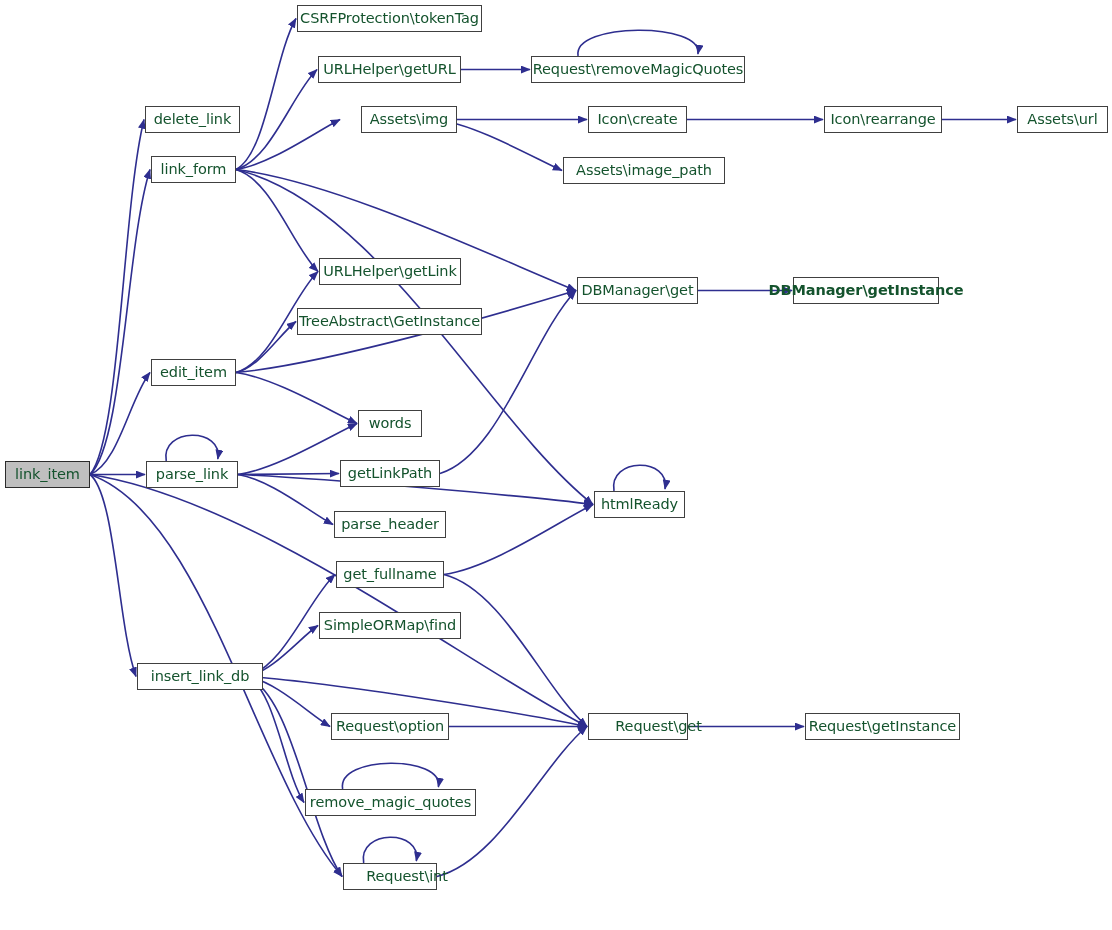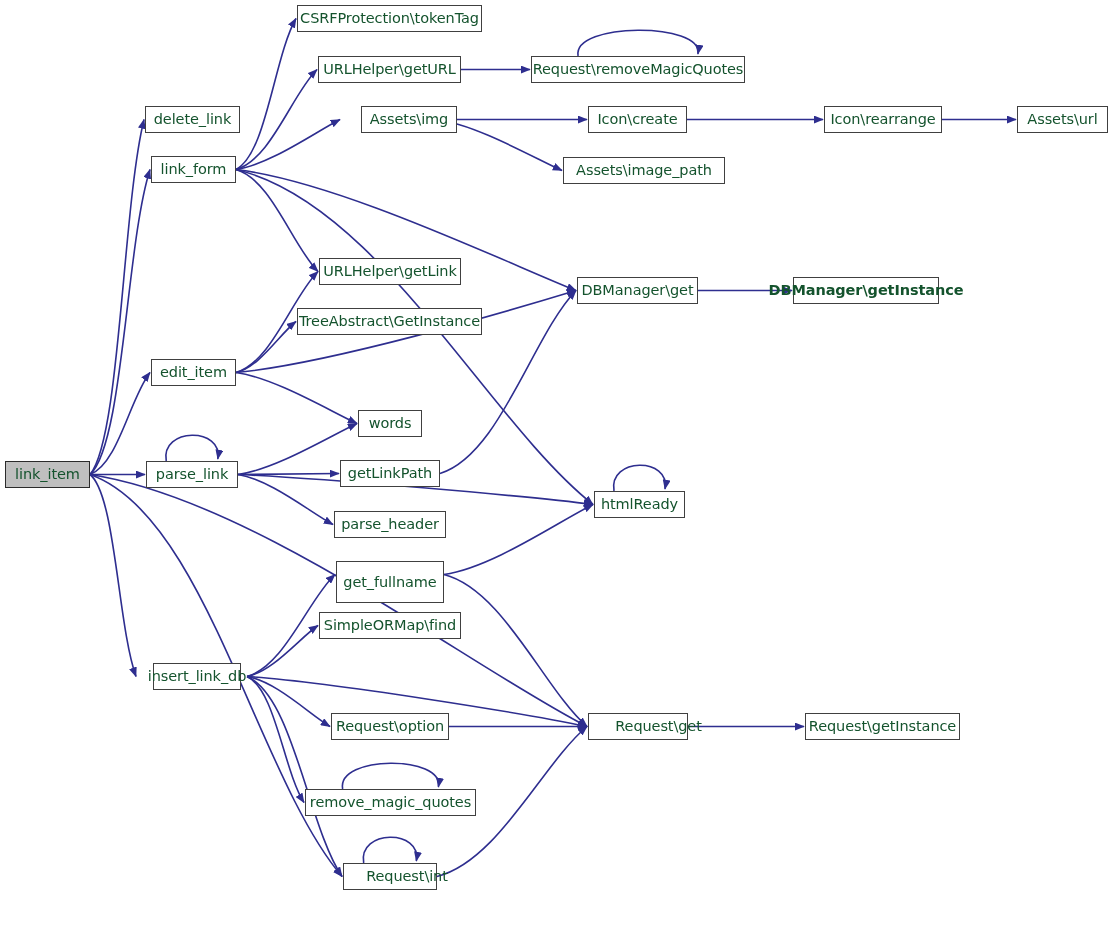--- a/index.html
+++ b/index.html
@@ -158,27 +158,27 @@
       </div>
       <div class="node" style="left: 146px; top: 461px; width: 92px; height: 27px;">
         <span class="node-label">parse_link</span>
       </div>
       <div class="node" style="left: 594px; top: 491px; width: 91px; height: 27px;">
         <span class="node-label">htmlReady</span>
       </div>
       <div class="node" style="left: 334px; top: 511px; width: 112px; height: 27px;">
         <span class="node-label">parse_header</span>
       </div>
-      <div class="node" style="left: 336px; top: 561px; width: 108px; height: 42px;">
+      <div class="node" style="left: 336px; top: 561px; width: 108px; height: 27px;">
         <span class="node-label">get_fullname</span>
       </div>
       <div class="node" style="left: 319px; top: 612px; width: 142px; height: 27px;">
         <span class="node-label">SimpleORMap\find</span>
       </div>
-      <div class="node" style="left: 153px; top: 663px; width: 88px; height: 27px;">
+      <div class="node" style="left: 137px; top: 663px; width: 126px; height: 27px;">
         <span class="node-label">insert_link_db</span>
       </div>
       <div class="node" style="left: 331px; top: 713px; width: 118px; height: 27px;">
         <span class="node-label">Request\option</span>
       </div>
       <div class="node" style="left: 588px; top: 713px; width: 100px; height: 27px; padding-left: 41px;">
         <span class="node-label">Request\get</span>
       </div>
       <div class="node" style="left: 805px; top: 713px; width: 155px; height: 27px;">
         <span class="node-label">Request\getInstance</span>

